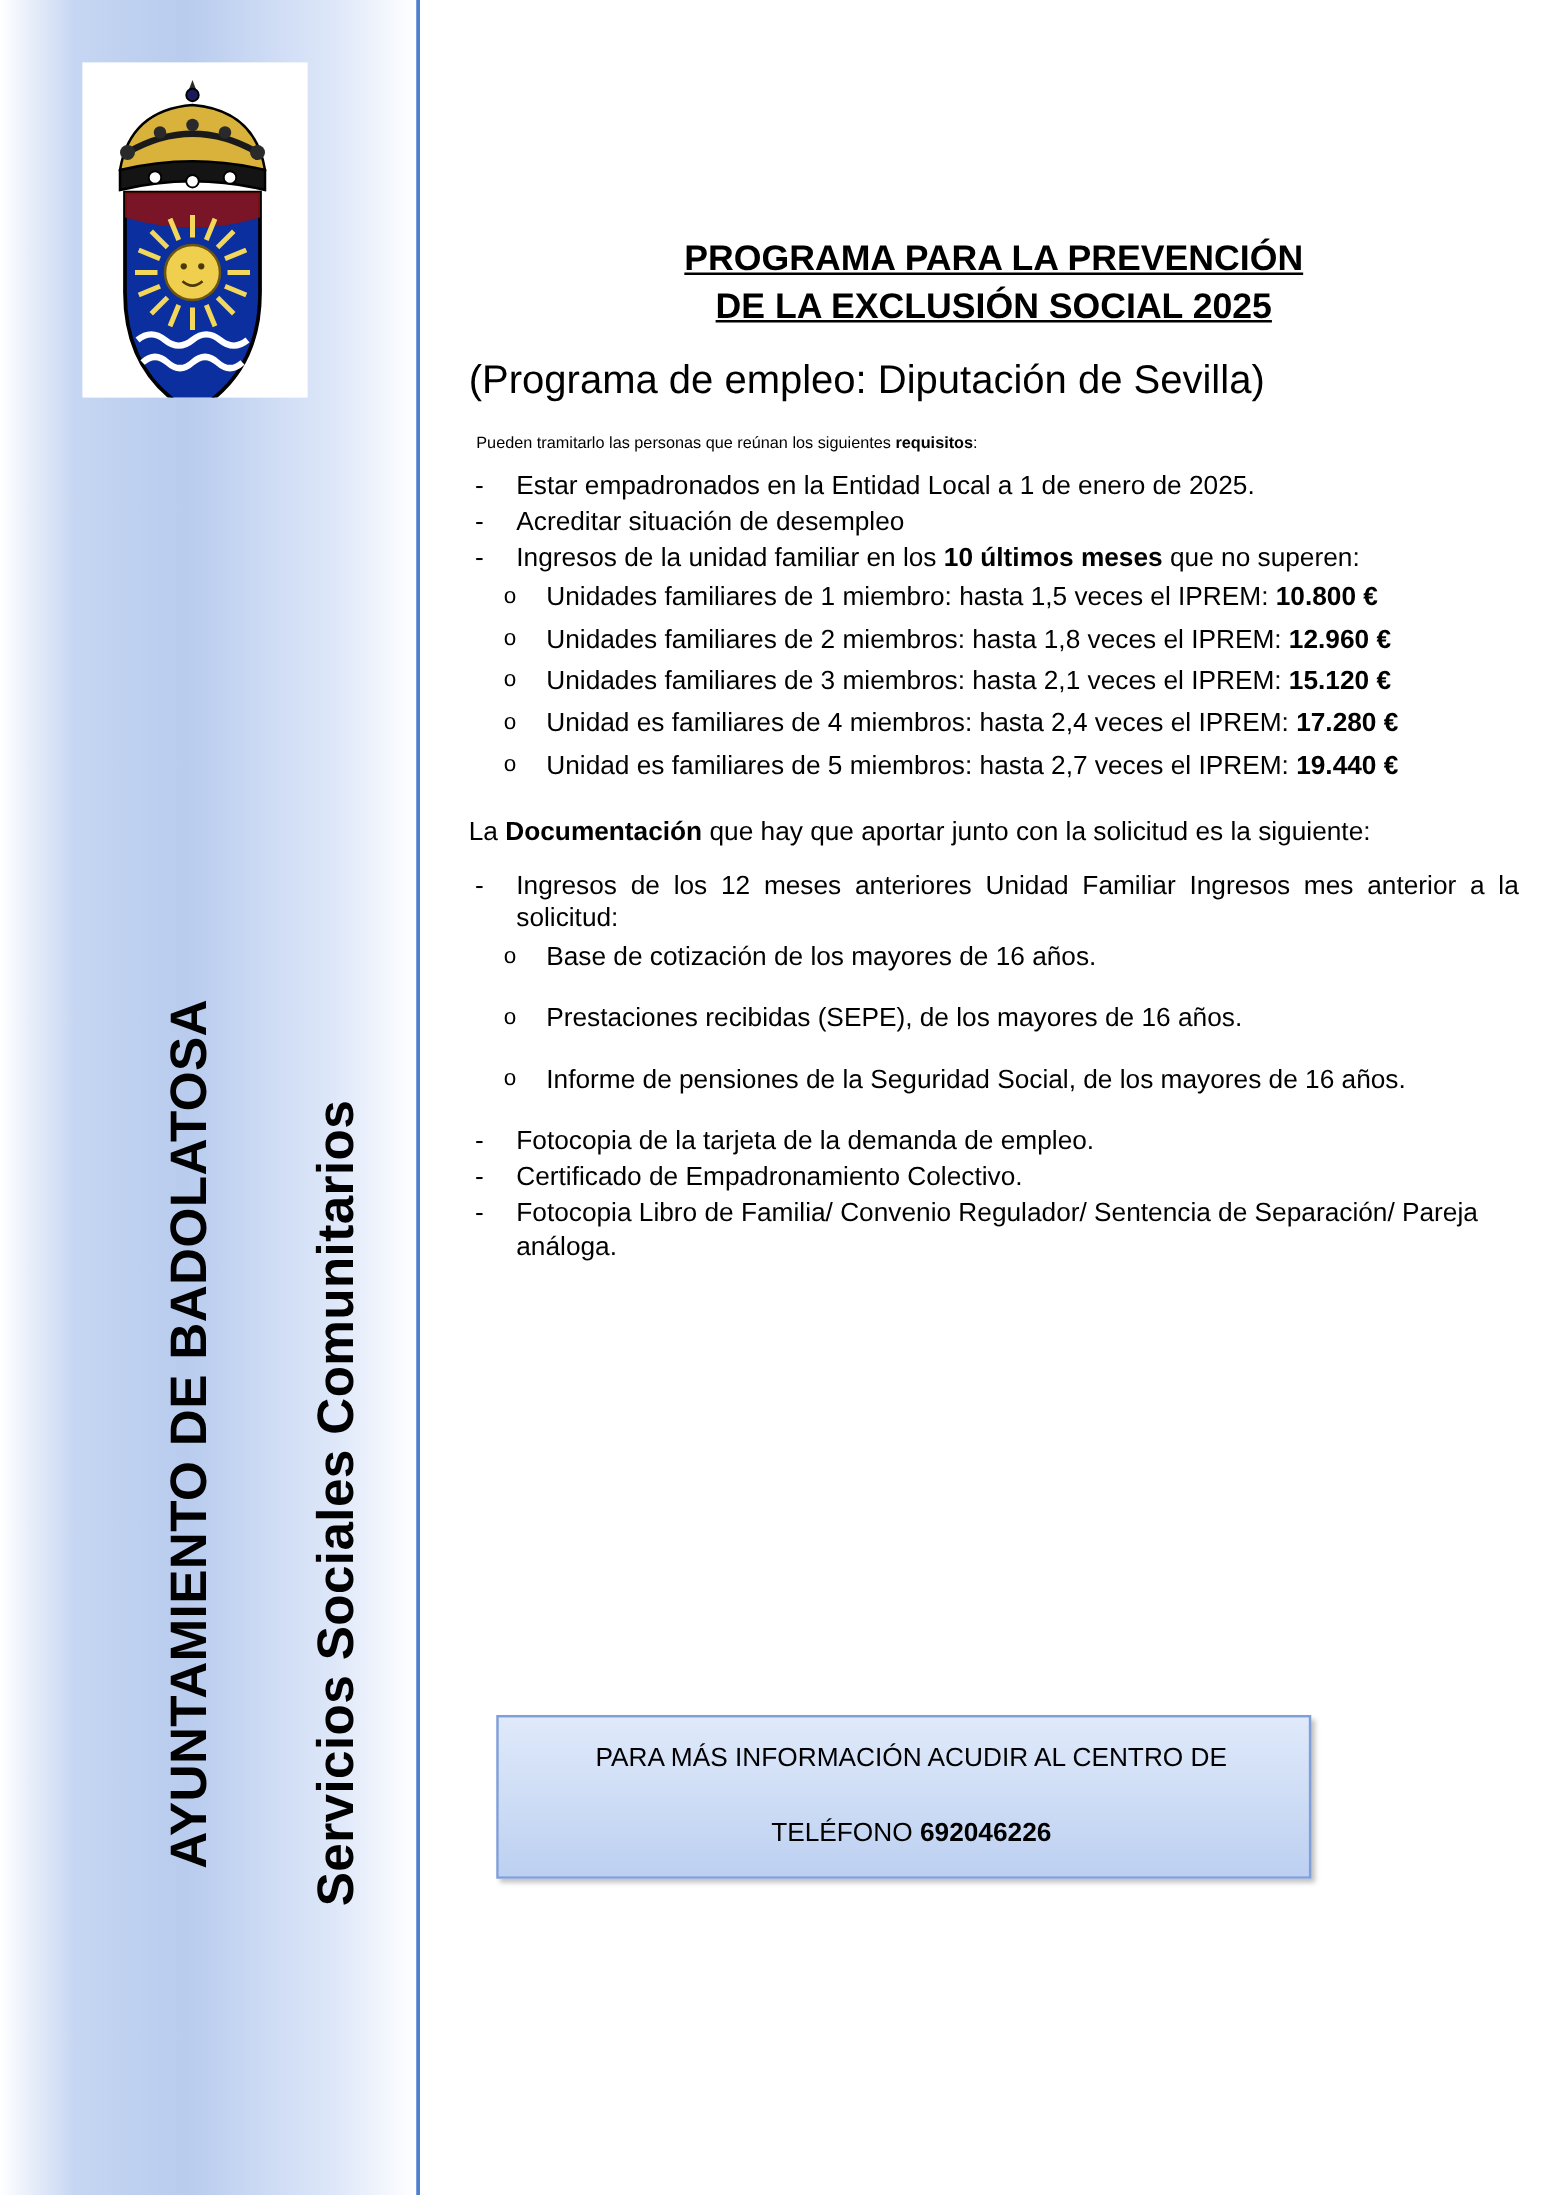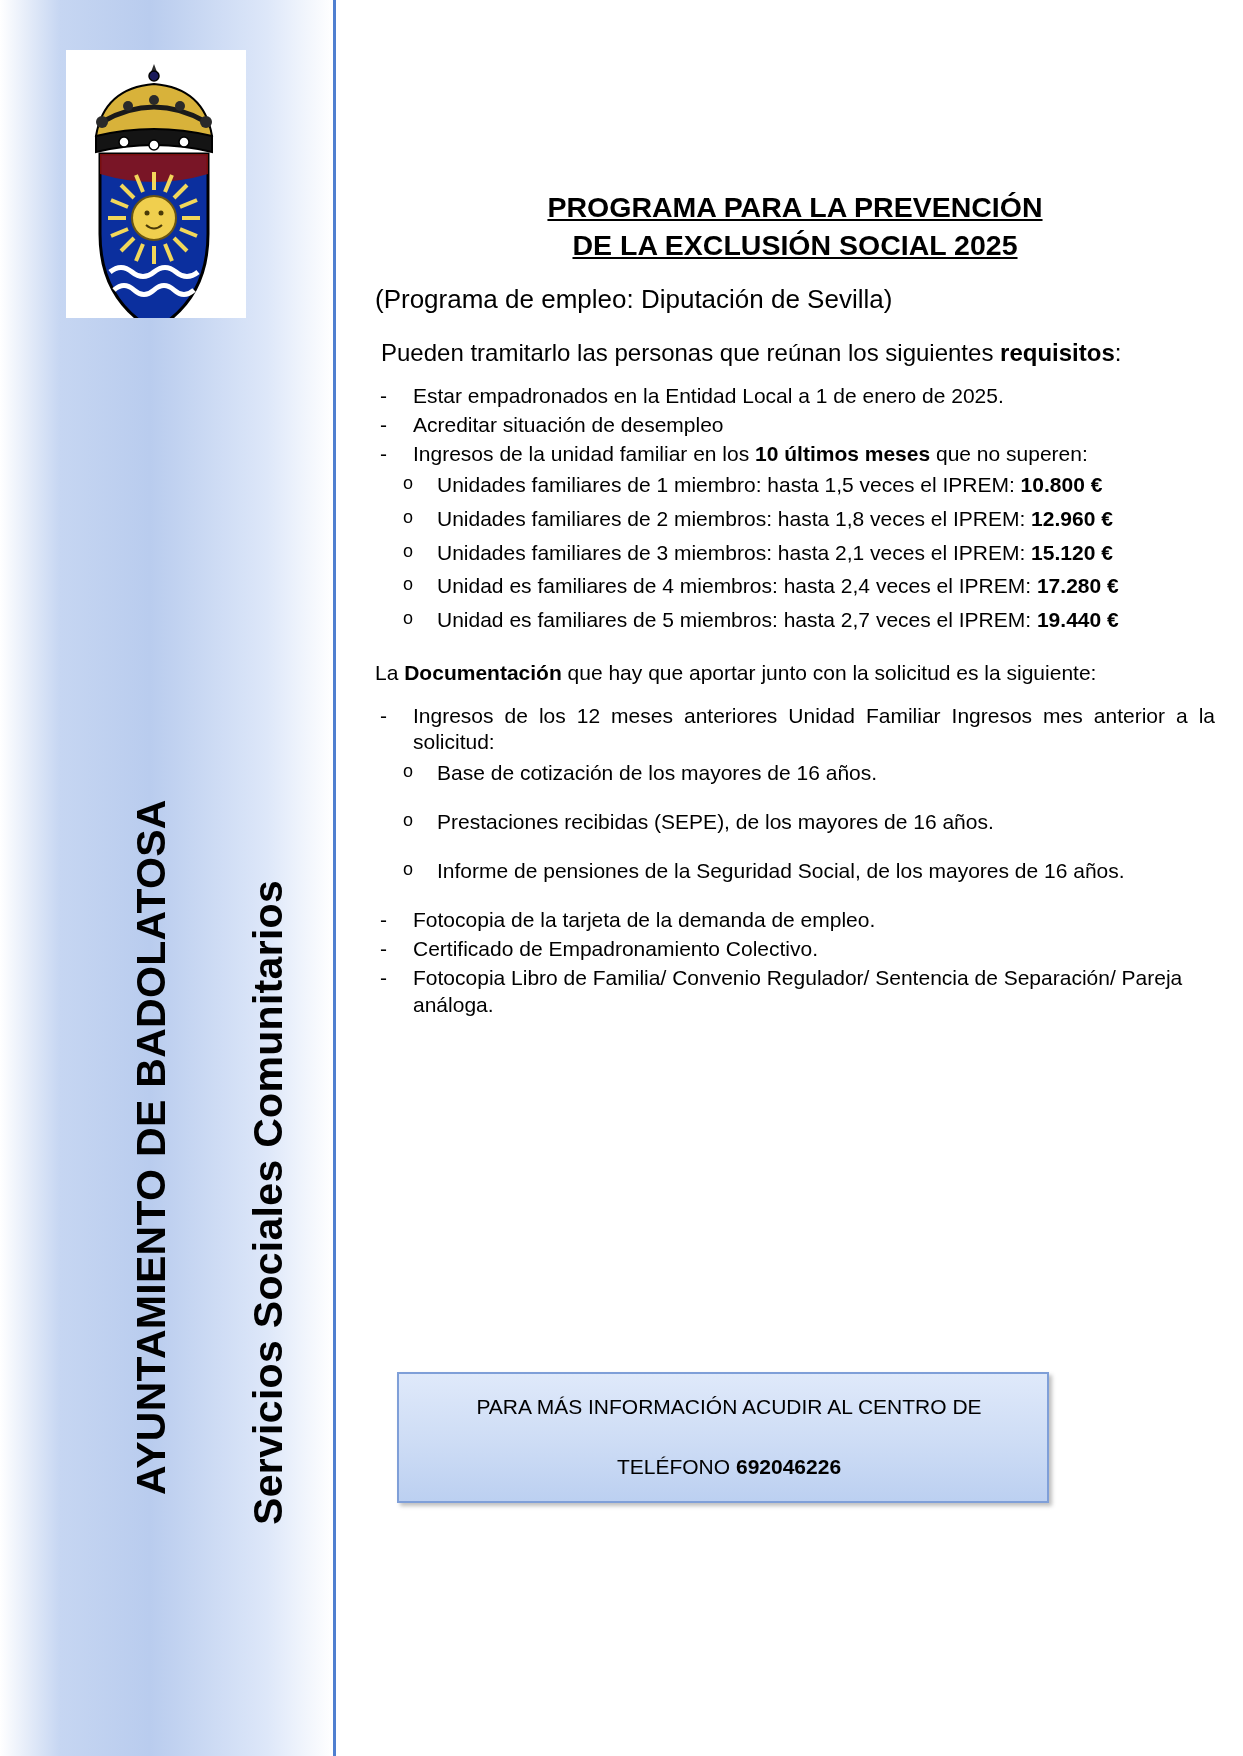--- a/index.html
+++ b/index.html
@@ -90,26 +90,26 @@
     font-weight: bold;
     text-align: center;
     line-height: 1.35;
   }
   h1.title span.u {
     text-decoration: underline;
     display: block;
   }
   .subtitle {
     margin: 18px 0 0 0;
-    font-size: 26px;
+    font-size: 32px;
     line-height: 1.3;
   }
   .intro {
     margin: 20px 0 0 6px;
-    font-size: 24px;
+    font-size: 13px;
     line-height: 1.35;
   }
   .intro b { font-weight: bold; }
 
   ul.dash {
     list-style: none;
     margin: 14px 0 0 0;
     padding: 0;
   }
   ul.dash > li {

